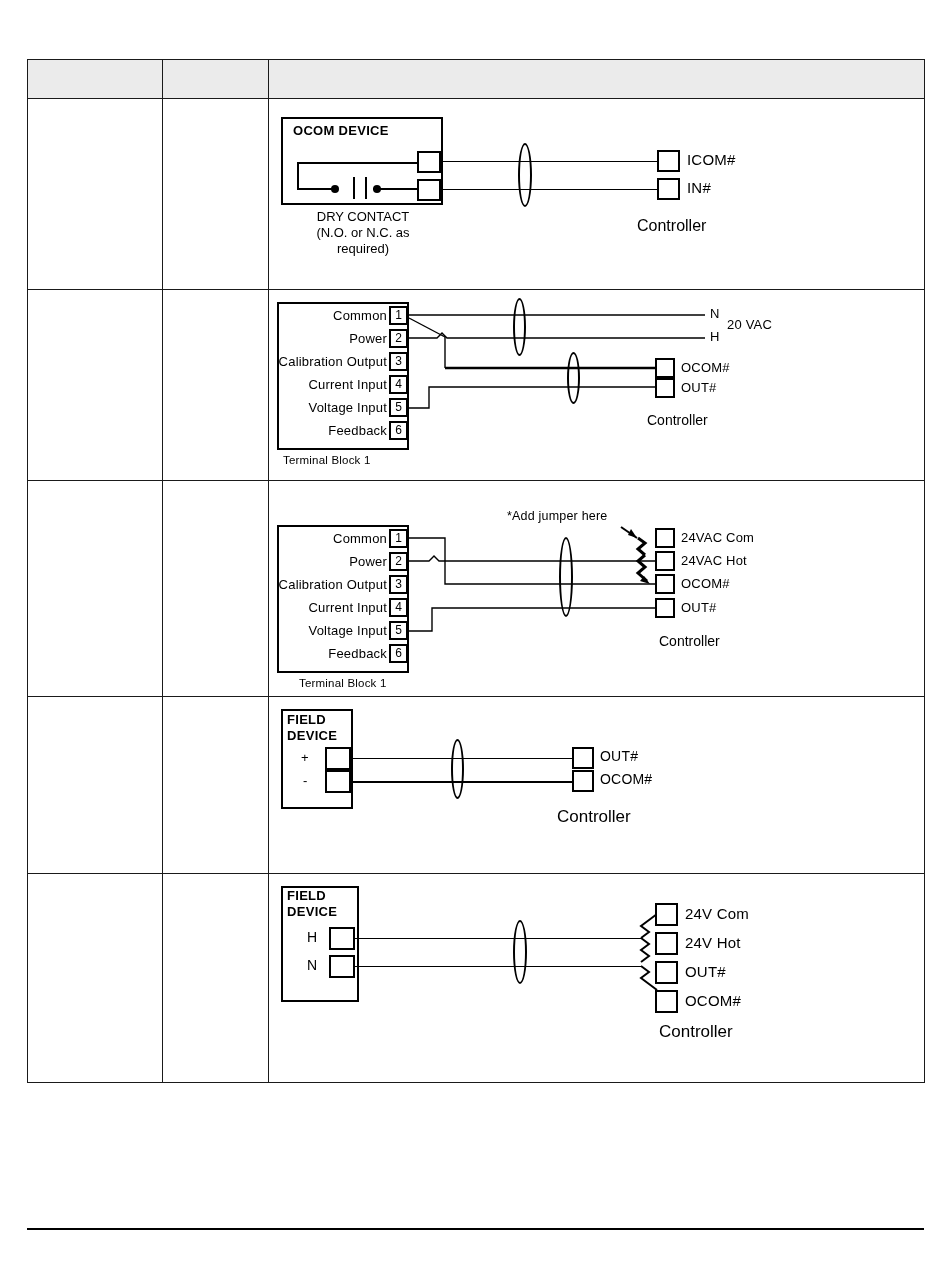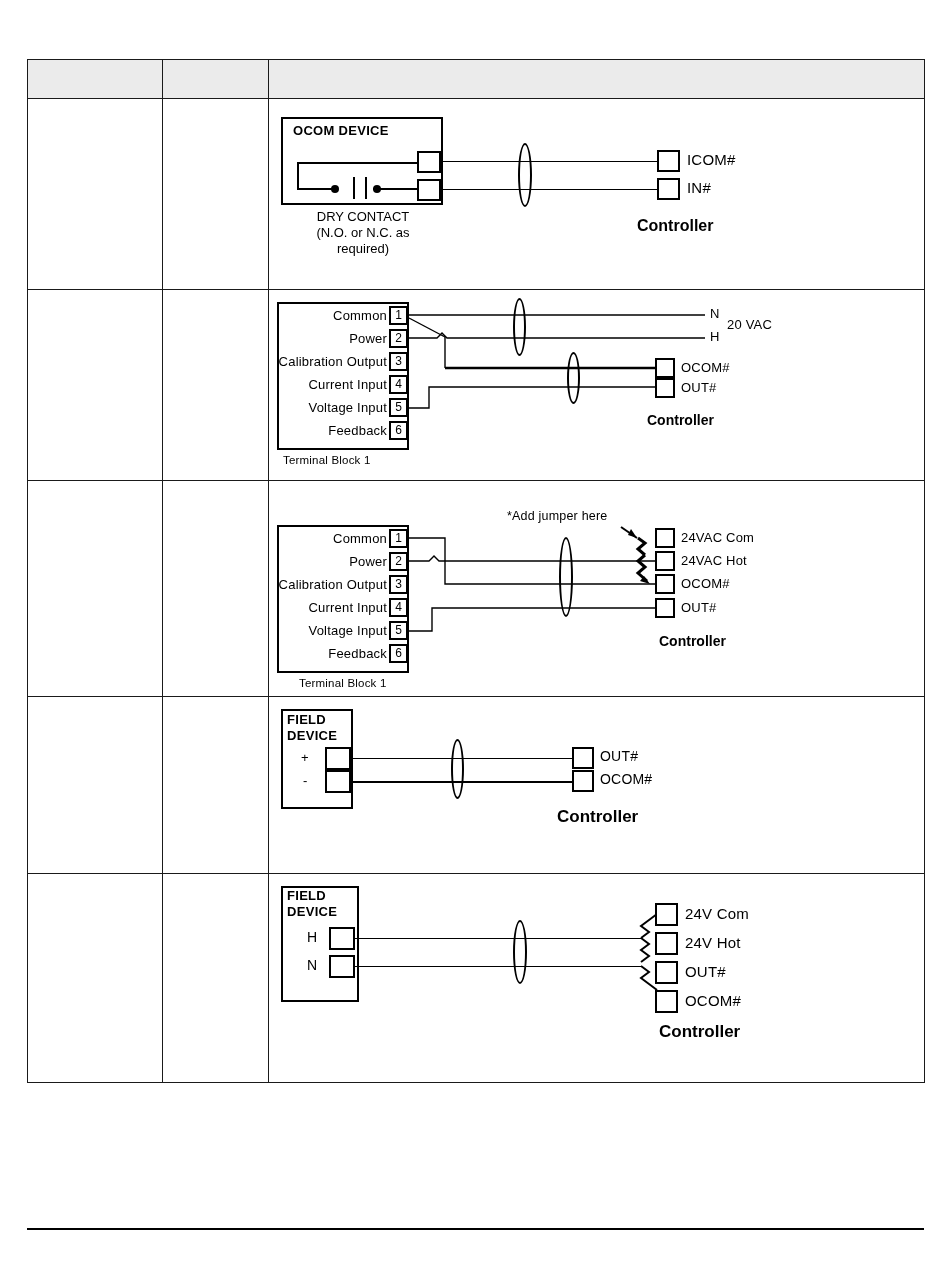--- a/index.html
+++ b/index.html
@@ -89,21 +89,21 @@
     font-size: 13px;
     line-height: 15px;
     white-space: nowrap;
     letter-spacing: 0.2px;
   }
   .lbl-sm { font-size: 11.5px; }
   .lbl-r { text-align: right; }
   .ctrl-label {
     position: absolute;
     font-size: 14px;
-    font-weight: bold;
+    font-weight: normal;
     white-space: nowrap;
   }
   .dev-title {
     position: absolute;
     font-size: 13px;
     font-weight: bold;
     white-space: nowrap;
     letter-spacing: 0.3px;
   }
   .capt {

